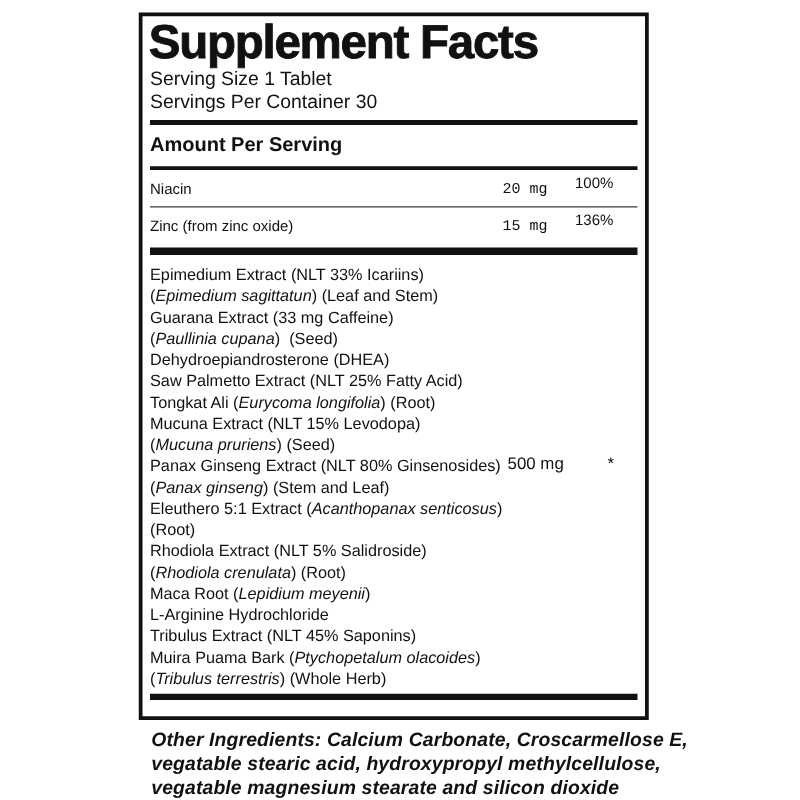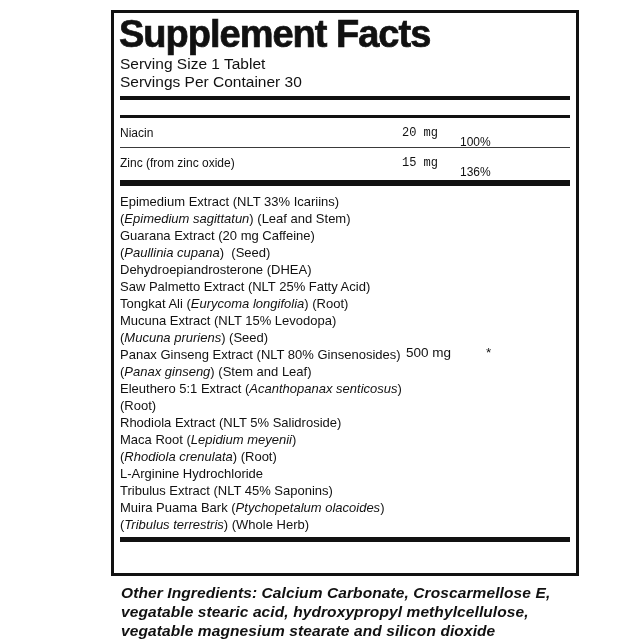--- a/index.html
+++ b/index.html
@@ -10,21 +10,21 @@
     background: #ffffff;
     font-family: "Liberation Sans", sans-serif;
     color: #111111;
   }
   .page { position: relative; width: 640px; height: 640px; background: #fff; }
 
   .panel {
     position: absolute;
     left: 111px;
     top: 10px;
-    width: 468px;
+    width: 408px;
     height: 566px;
     box-sizing: border-box;
     border: 3px solid #111;
     background: #fff;
     padding: 3px 6px 0 6px;
     overflow: hidden;
   }
 
   .title {
     margin: 0 0 2px -1px;
@@ -56,21 +56,21 @@
     padding: 6px 0 5px 0;
   }
 
   .nrow {
     position: relative;
     font-size: 12px;
     line-height: 16px;
     padding: 7px 0 6px 0;
   }
   .nrow .amt { position: absolute; left: 282px; top: 7px; font-family: Liberation Mono, monospace; }
-  .nrow .dv  { position: absolute; left: 340px; top: 16px; }
+  .nrow .dv  { position: absolute; left: 340px; top: 2px; }
   .hairline { height: 1px; background: #3a3a3a; }
 
   .blend {
     margin-top: 7px;
     font-size: 13px;
     line-height: 17px;
   }
   .blend-line { position: relative; white-space: pre-wrap; }
   .blend-line em { font-style: italic; }
   .blend-line .bamt { position: absolute; left: 286px; top: -2px; font-size: 13.5px; white-space: nowrap; }
@@ -95,49 +95,50 @@
 
   <div class="panel">
     <h1 class="title">Supplement Facts</h1>
 
     <div class="serving-line">Serving Size 1 Tablet</div>
     <div class="serving-line">Servings Per Container 30</div>
 
     <div class="bar t4"></div>
 
     <div class="hdr-row">
+      <span>Amount Per Serving</span>
     </div>
 
     <div class="bar t3"></div>
 
     <div id="nutrients">
         <div class="nrow"><span class="nname">Niacin</span><span class="amt">20 mg</span><span class="dv">100%</span></div>
         <div class="hairline"></div>
         <div class="nrow"><span class="nname">Zinc (from zinc oxide)</span><span class="amt">15 mg</span><span class="dv">136%</span></div>
       </div>
 
     <div class="bar t6"></div>
 
     <div id="blend" class="blend">
         <div class="blend-line"><span>Epimedium Extract (NLT 33% Icariins)</span></div>
         <div class="blend-line"><span>(</span><em>Epimedium sagittatun</em><span>) (Leaf and Stem)</span></div>
-        <div class="blend-line"><span>Guarana Extract (20 mg Caffeine)</span></div>
+        <div class="blend-line"><span>Guarana Extract (33 mg Caffeine)</span></div>
         <div class="blend-line"><span>(</span><em>Paullinia cupana</em><span>)  (Seed)</span></div>
         <div class="blend-line"><span>Dehydroepiandrosterone (DHEA)</span></div>
         <div class="blend-line"><span>Saw Palmetto Extract (NLT 25% Fatty Acid)</span></div>
         <div class="blend-line"><span>Tongkat Ali (</span><em>Eurycoma longifolia</em><span>) (Root)</span></div>
         <div class="blend-line"><span>Mucuna Extract (NLT 15% Levodopa)</span></div>
         <div class="blend-line"><span>(</span><em>Mucuna pruriens</em><span>) (Seed)</span></div>
         <div class="blend-line"><span>Panax Ginseng Extract (NLT 80% Ginsenosides)</span><span class="bamt">500 mg</span><span class="bdv">*</span></div>
         <div class="blend-line"><span>(</span><em>Panax ginseng</em><span>) (Stem and Leaf)</span></div>
         <div class="blend-line"><span>Eleuthero 5:1 Extract (</span><em>Acanthopanax senticosus</em><span>)</span></div>
         <div class="blend-line"><span>(Root)</span></div>
         <div class="blend-line"><span>Rhodiola Extract (NLT 5% Salidroside)</span></div>
+        <div class="blend-line"><span>(</span><em>Rhodiola crenulata</em><span>) (Root)</span></div>
         <div class="blend-line"><span>Maca Root (</span><em>Lepidium meyenii</em><span>)</span></div>
-        <div class="blend-line"><span>(</span><em>Rhodiola crenulata</em><span>) (Root)</span></div>
         <div class="blend-line"><span>L-Arginine Hydrochloride</span></div>
         <div class="blend-line"><span>Tribulus Extract (NLT 45% Saponins)</span></div>
         <div class="blend-line"><span>Muira Puama Bark (</span><em>Ptychopetalum olacoides</em><span>)</span></div>
         <div class="blend-line"><span>(</span><em>Tribulus terrestris</em><span>) (Whole Herb)</span></div>
       </div>
 
     <div class="bar t5"></div>
 
   </div>
 

